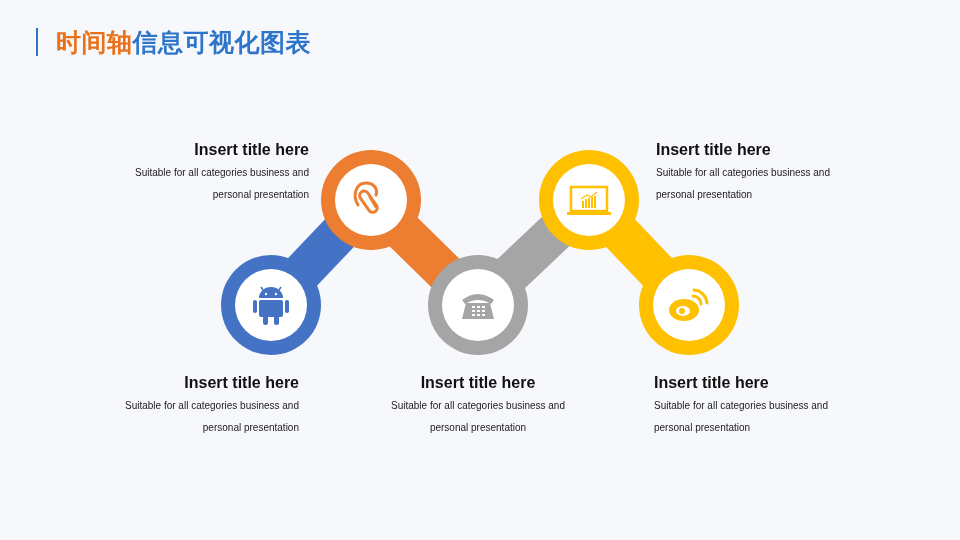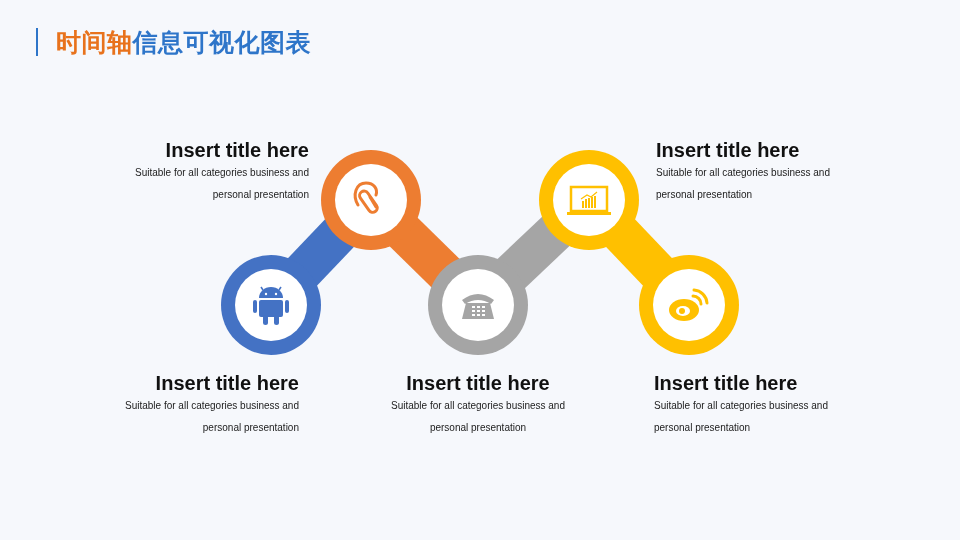--- a/index.html
+++ b/index.html
@@ -14,21 +14,21 @@
     display: flex; align-items: center;
   }
   .title-accent { width: 2px; height: 28px; background: #2e75c9; margin-right: 18px; }
   .title-text { font-size: 25px; font-weight: bold; letter-spacing: 0.5px; }
   .title-orange { color: #e8721c; }
   .title-blue { color: #2e75c9; }
 
   svg.diagram { position: absolute; left: 0; top: 0; }
 
   .textblock { position: absolute; width: 260px; color: #111; }
-  .textblock .tb-title { font-size: 20px; font-weight: bold; line-height: 20px; margin-bottom: 2px; }
+  .textblock .tb-title { font-size: 16px; font-weight: bold; line-height: 20px; margin-bottom: 2px; }
   .textblock .tb-desc { font-size: 10px; line-height: 22px; color: #222; }
   .right { text-align: right; }
   .center { text-align: center; }
   .left { text-align: left; }
 </style>
 </head>
 <body>
 
 <div class="title-bar">
   <div class="title-accent"></div>

